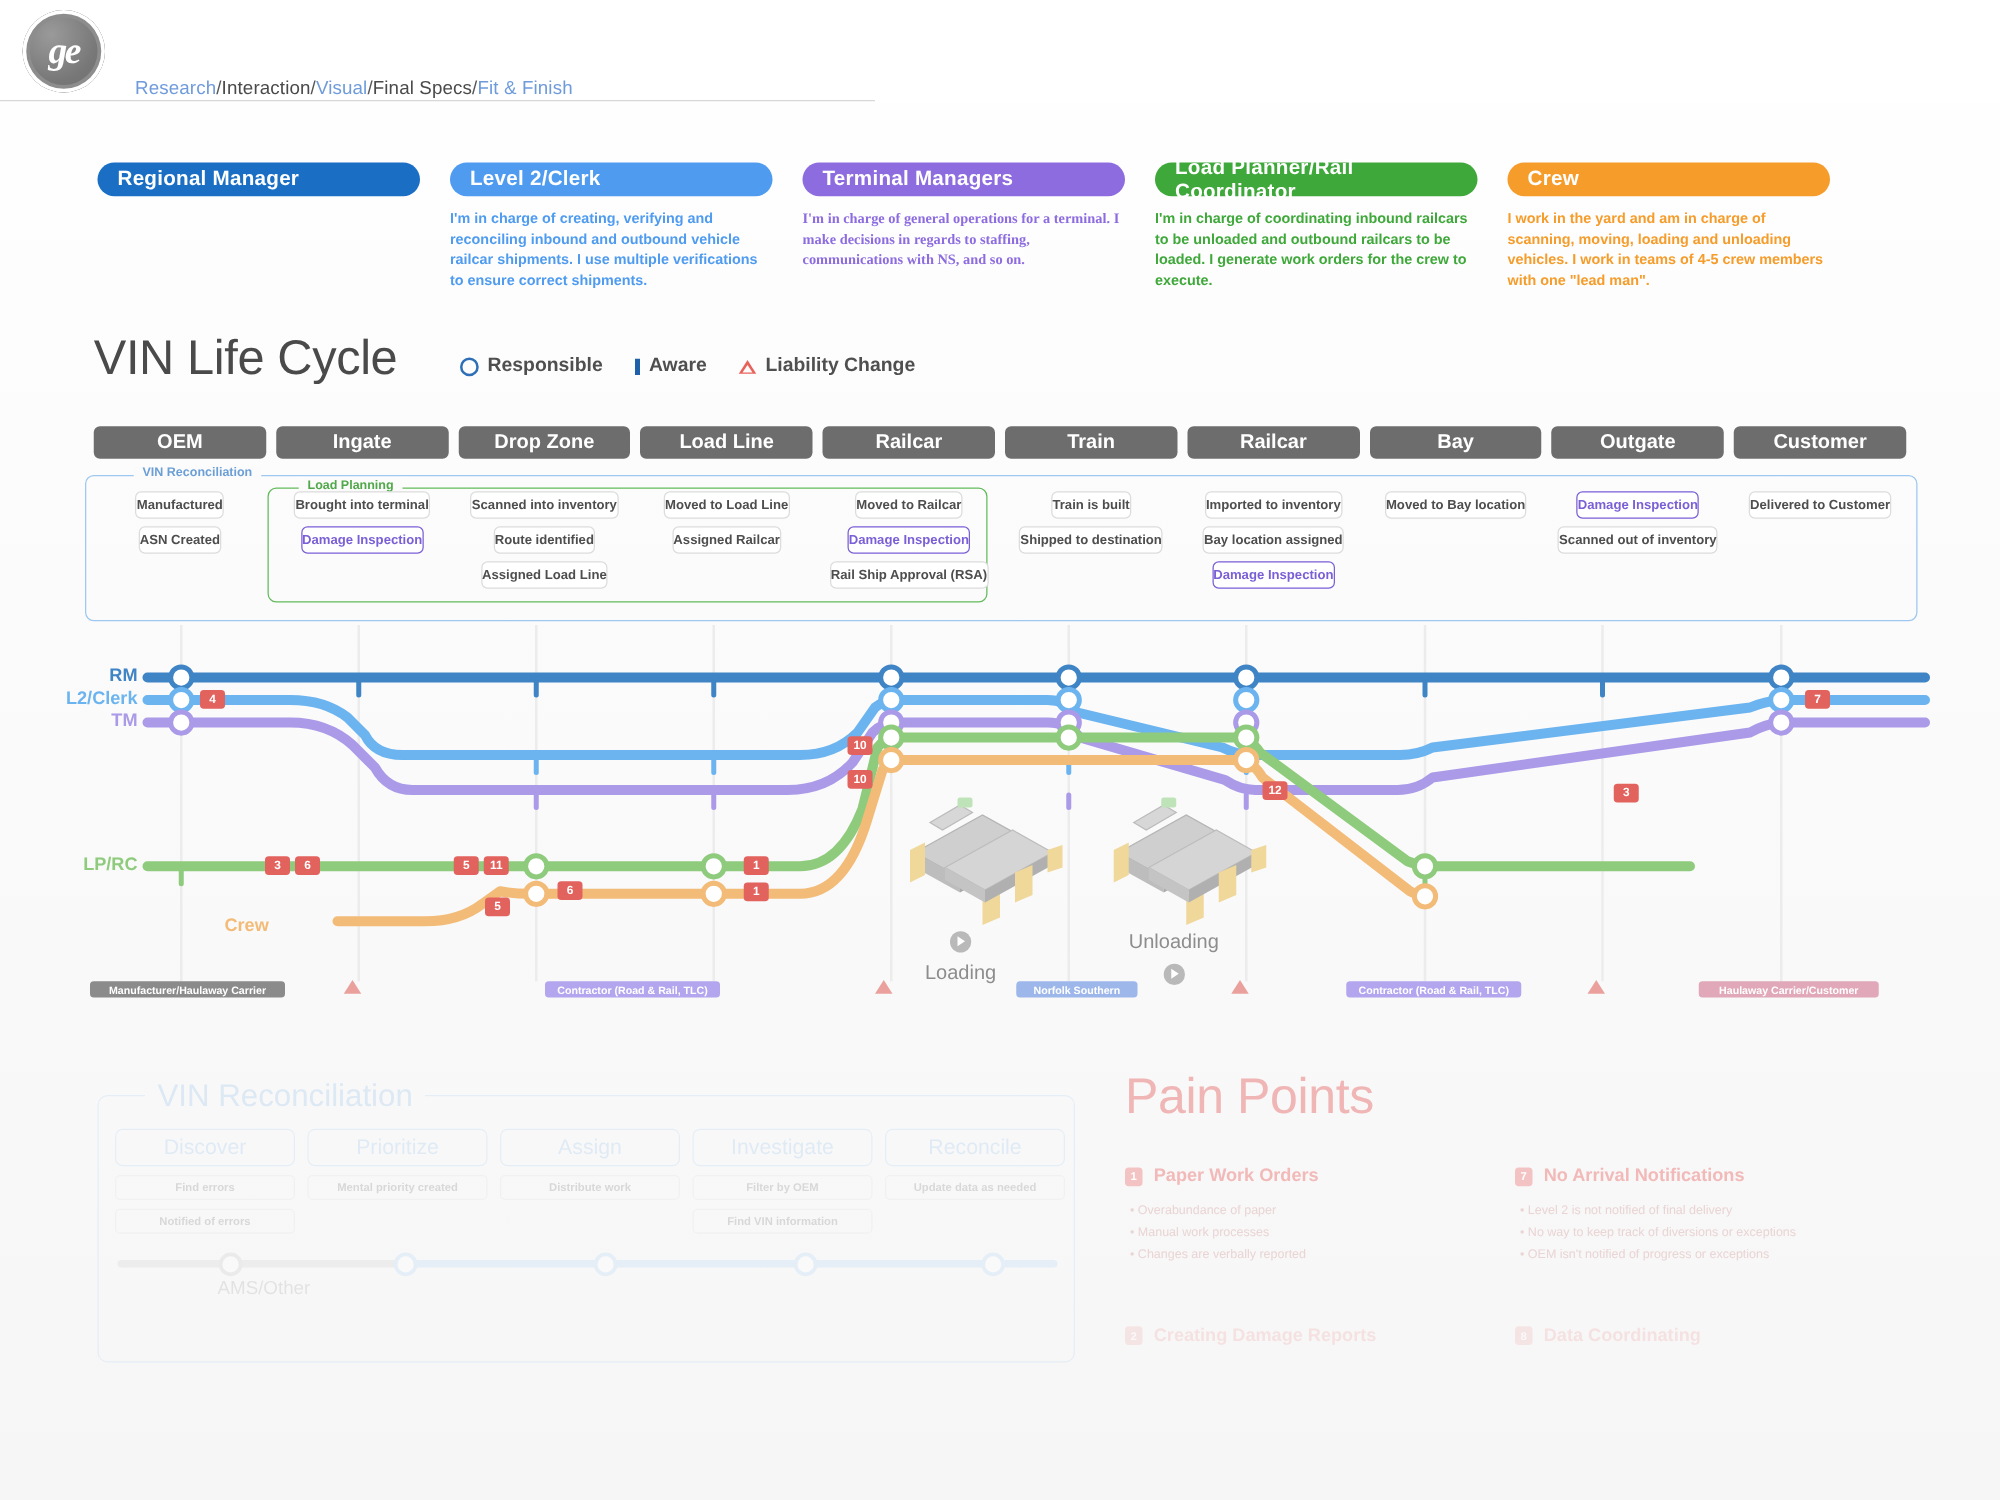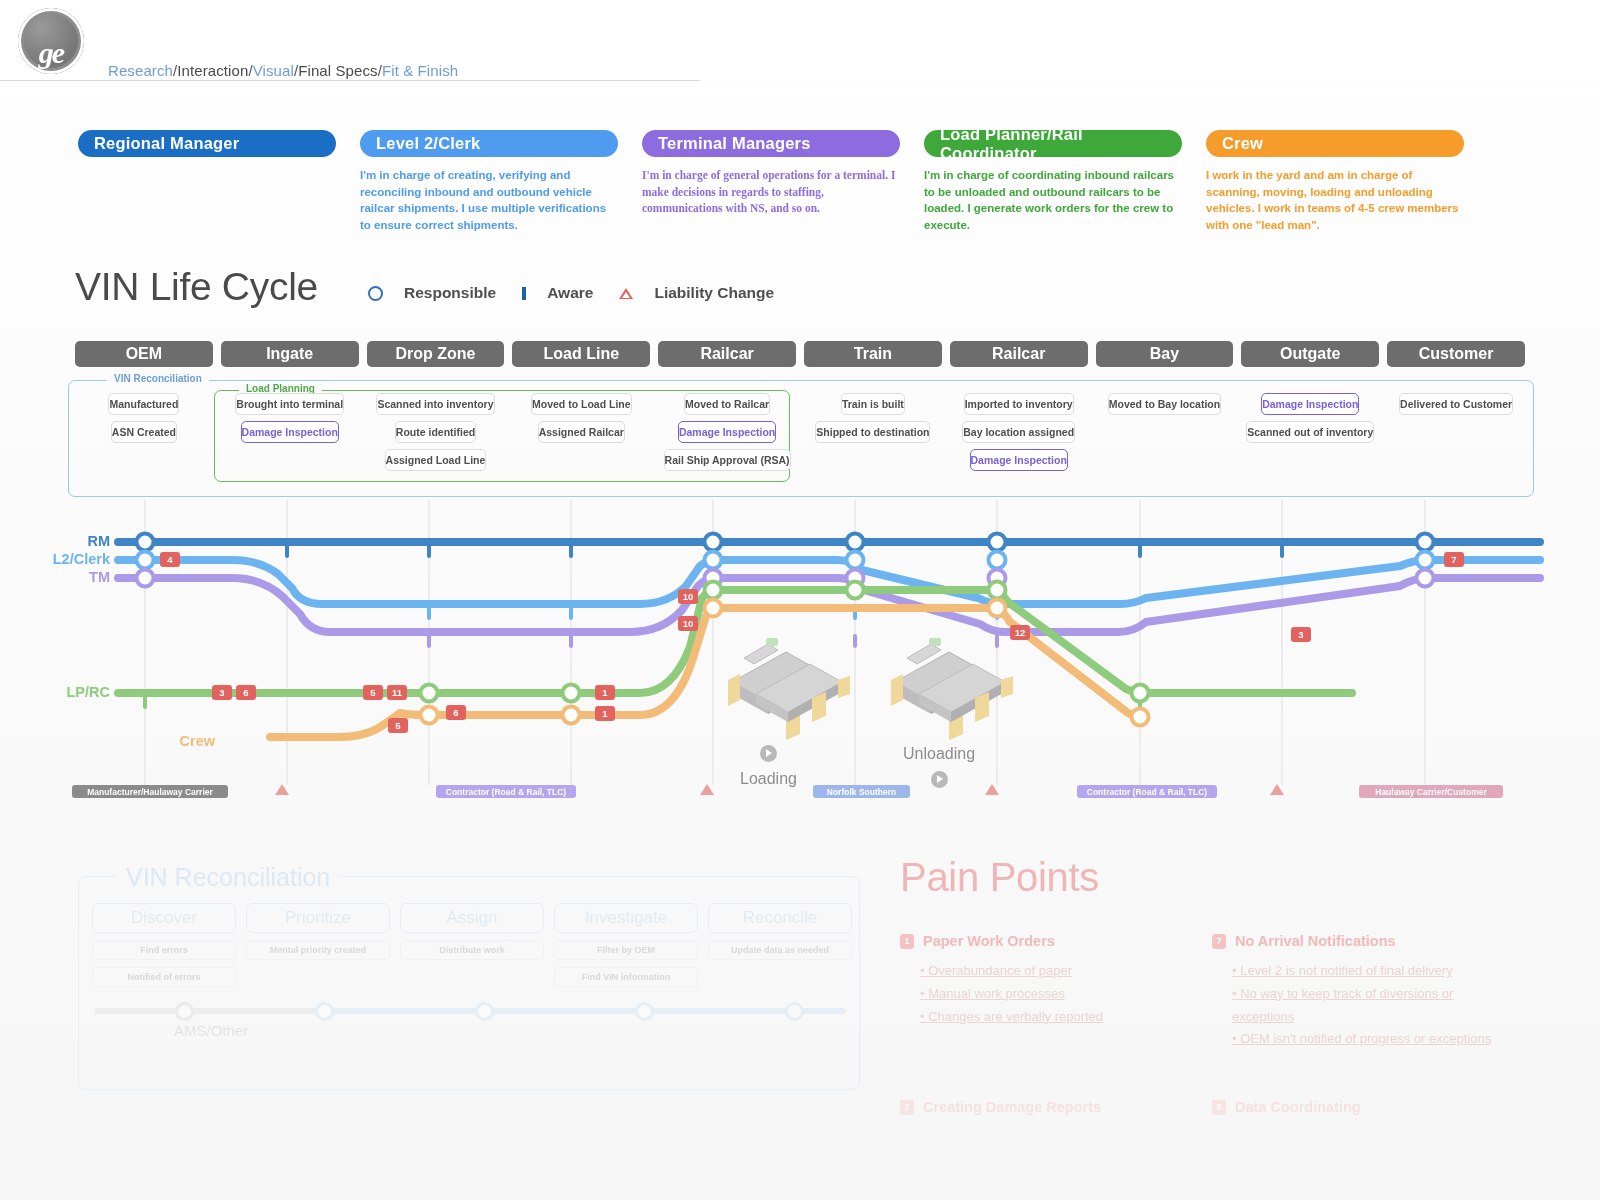--- a/index.html
+++ b/index.html
@@ -12,37 +12,37 @@
   }
   .page{position:absolute;inset:0;background:linear-gradient(180deg,#ffffff 0%,#fbfbfb 40%,#f6f6f6 100%);}
 
   
   .header{position:absolute;left:0;top:0;width:100%;height:82px;background:#fff;}
   .ge-logo{position:absolute;left:18px;top:8px;width:66px;height:66px;border-radius:50%;
     background:radial-gradient(circle at 35% 30%,#9a9a9a,#777 60%,#6d6d6d 100%);
     box-shadow:inset 0 0 0 3px #fff, inset 0 0 0 6px #8d8d8d;}
   .ge-logo span{position:absolute;left:0;right:0;top:50%;transform:translateY(-50%);
     text-align:center;color:#fff;font-style:italic;font-family:"Liberation Serif",serif;
-    font-size:30px;letter-spacing:-2px;font-weight:bold;margin-top:12px;}
+    font-size:30px;letter-spacing:-2px;font-weight:bold;}
   .crumb{position:absolute;left:108px;top:18px;font-size:15px;color:#4a4a4a;letter-spacing:.1px;margin-top:44px;}
   .crumb .lnk{color:#6f9bdb;}
   .crumb .sep{color:#555;}
   .header-rule{position:absolute;left:0;top:80px;width:700px;height:1px;background:#d8d8d8;}
 
   
   .personas{position:absolute;left:78px;top:130px;width:1440px;display:flex;gap:24px;}
   .persona{width:258px;}
   .persona .pill{height:27px;border-radius:14px;display:flex;align-items:center;
     padding-left:16px;color:#fff;font-size:16.5px;font-weight:bold;letter-spacing:.2px;}
   .persona .desc{margin-top:10px;font-size:11.5px;line-height:1.45;font-weight:600;}
 
   
   .vin-title{position:absolute;left:75px;top:265px;font-size:39px;color:#4a4a4a;font-weight:500;letter-spacing:-.3px;}
   .legend{position:absolute;left:368px;top:284px;display:flex;align-items:center;gap:26px;font-size:15.5px;font-weight:bold;color:#4f4f4f;}
-  .legend .it{display:flex;align-items:center;gap:21px;}
+  .legend .it{display:flex;align-items:center;gap:7px;}
   .lg-ring{width:11px;height:11px;border-radius:50%;border:2.5px solid #2e6fb7;}
   .lg-bar{width:4px;height:13px;background:#2060aa;}
   .lg-tri{width:0;height:0;border-left:7px solid transparent;border-right:7px solid transparent;border-bottom:11px solid transparent;position:relative;}
   .lg-tri:after{content:"";position:absolute;left:-7px;top:0;width:0;height:0;
     border-left:7px solid transparent;border-right:7px solid transparent;border-bottom:11px solid #e8625c;}
   .lg-tri:before{content:"";position:absolute;left:-4px;top:4px;width:0;height:0;
     border-left:4px solid transparent;border-right:4px solid transparent;border-bottom:6px solid #fbfbfb;z-index:2;}
 
   
   .stages{position:absolute;left:75px;top:341px;width:1450px;display:flex;gap:8px;}
@@ -88,21 +88,21 @@
   .vr2-track{position:absolute;left:16px;top:150px;width:752px;height:6px;border-radius:3px;}
 
   .painpoints{position:absolute;left:900px;top:855px;width:620px;height:235px;}
   .pp-title{font-size:40px;color:#f0b6b6;font-weight:500;letter-spacing:-.3px;}
   .pp-grid{position:absolute;left:0;top:78px;width:620px;display:flex;gap:22px;flex-wrap:wrap;}
   .pp-item{width:290px;margin-bottom:26px;}
   .pp-head{display:flex;align-items:center;gap:9px;}
   .pp-num{width:14px;height:15px;border-radius:3px;background:#f3c3c3;color:#fff;font-size:9px;
     font-weight:bold;display:flex;align-items:center;justify-content:center;}
   .pp-name{font-size:14.5px;font-weight:bold;color:#f2b9b9;}
-  .pp-bullets{margin:11px 0 0 20px;font-size:13px;color:#ead4d4;line-height:1.75;text-decoration:underline;}
+  .pp-bullets{margin:11px 0 0 4px;font-size:10px;color:#ead4d4;line-height:1.75;}
   .pp-bullets div:before{content:"• ";}
 </style>
 </head>
 <body>
 
 <div class="page">
 
   <div class="header">
     <div class="ge-logo">
       <span>ge</span>

